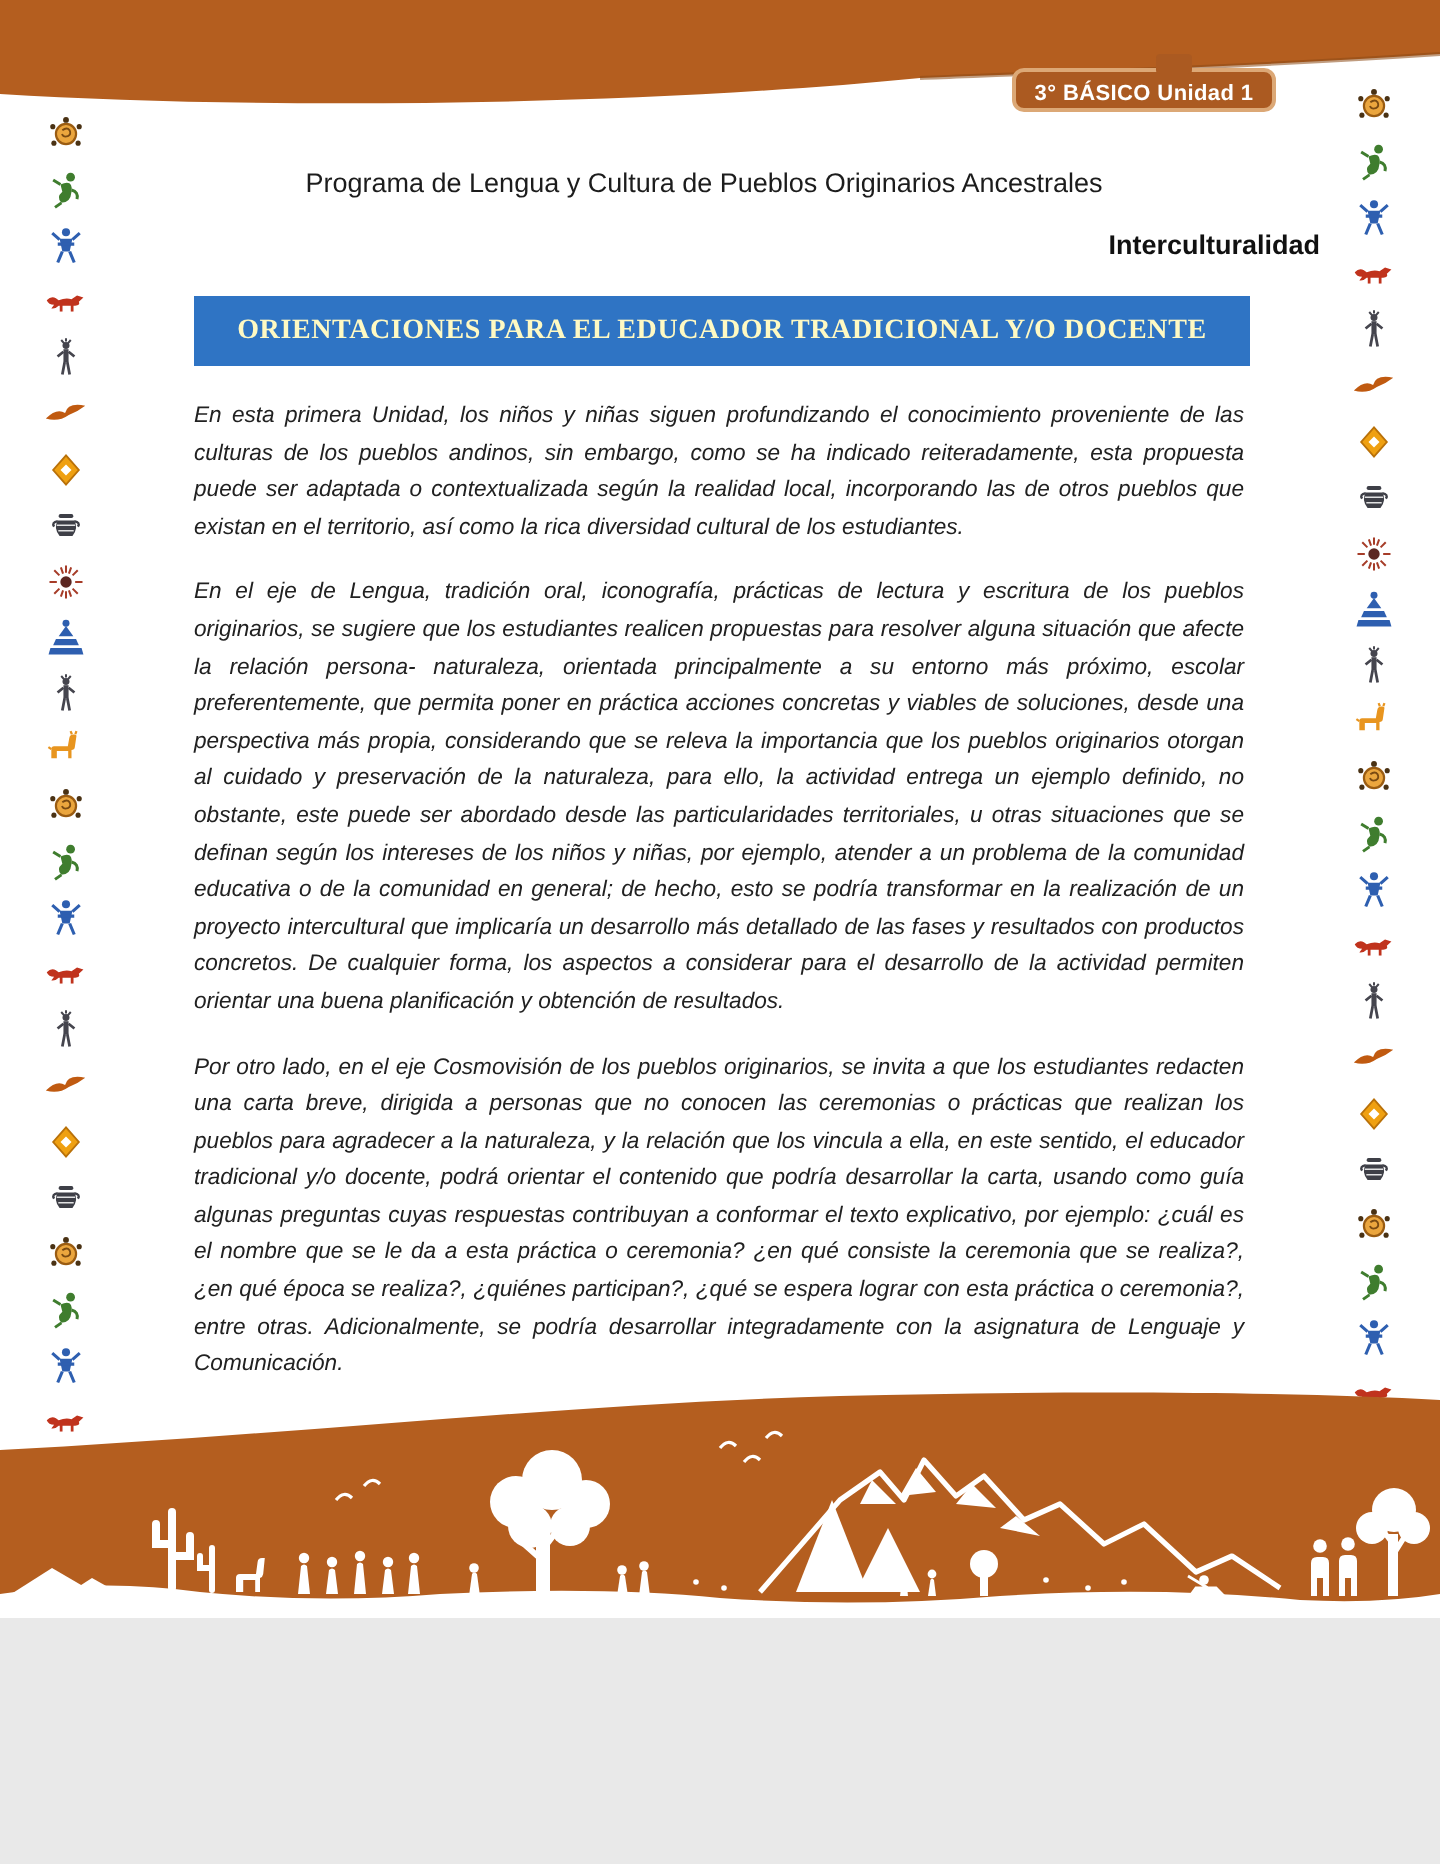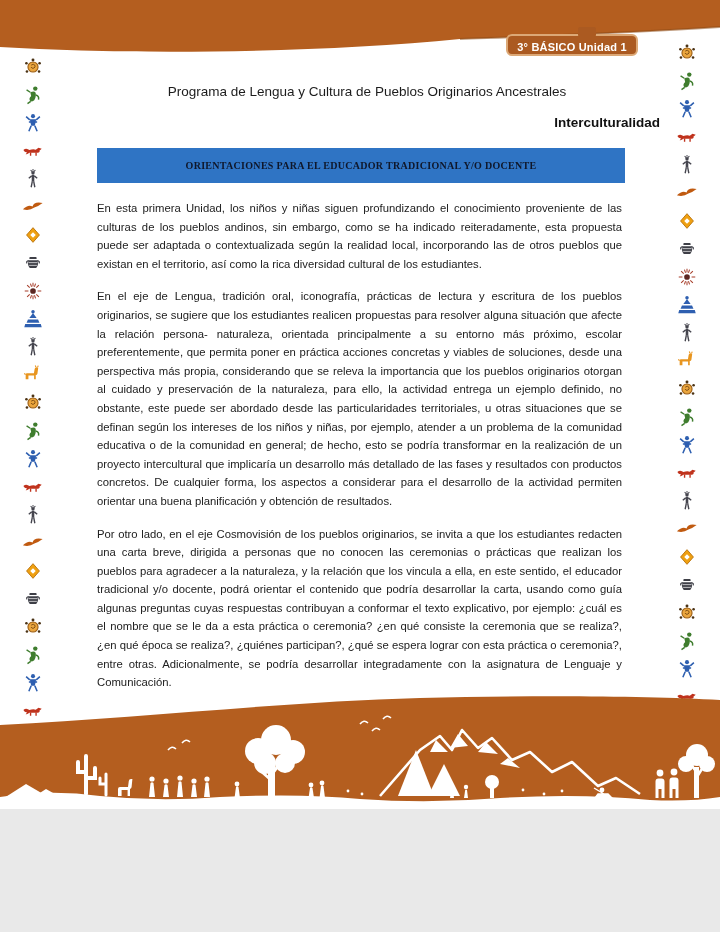--- a/index.html
+++ b/index.html
@@ -21,38 +21,38 @@
     position:absolute;top:34px;left:506px;width:132px;height:22px;
     background:var(--badge);border:2px solid var(--badge-border);border-radius:6px;
     color:#fff;font-size:11px;font-weight:bold;text-align:center;line-height:22px;
     box-sizing:border-box;letter-spacing:.2px;
   }
   .badge::before{
     content:"";position:absolute;top:-9px;left:70px;width:18px;height:10px;
     background:var(--badge);border-radius:2px;
   }
   .title{
-    position:absolute;top:84px;left:67px;width:600px;text-align:center;
+    position:absolute;top:84px;left:52px;width:600px;text-align:center;
     font-size:13.5px;color:#1c1c1c;
   }
   .subtitle{
     position:absolute;top:115px;left:60px;width:600px;text-align:right;
     font-size:13.5px;font-weight:bold;color:#111;
   }
   .banner{
     position:absolute;top:148px;left:97px;width:528px;height:35px;
-    background:var(--blue);color:#0f172a;text-align:center;line-height:35px;
-    font-family:"Liberation Serif",serif;font-weight:bold;font-size:10px;
+    background:var(--blue);color:#fef9c3;text-align:center;line-height:35px;
+    font-family:"Liberation Serif",serif;font-weight:bold;font-size:14px;
     letter-spacing:.3px;
   }
   .content{
     position:absolute;top:199px;left:97px;width:528px;
     font-size:11.3px;line-height:18.6px;text-align:justify;
   }
-  .content p{margin:0 3px 14px 0;}
+  .content p{margin:0 3px 14px 0;font-style:italic;}
   .icon-col{
     position:absolute;top:56px;width:30px;display:flex;flex-direction:column;
     align-items:center;gap:6px;
   }
   .icon-col.left{left:18px;}
   .icon-col.right{left:672px;top:42px;}
   .gicon{width:22px;height:22px;flex:0 0 auto;display:block;}
   .footer{position:absolute;left:0;bottom:0;width:720px;height:115px;display:block;}
   .defs{position:absolute;width:0;height:0;overflow:hidden;}
 </style>

